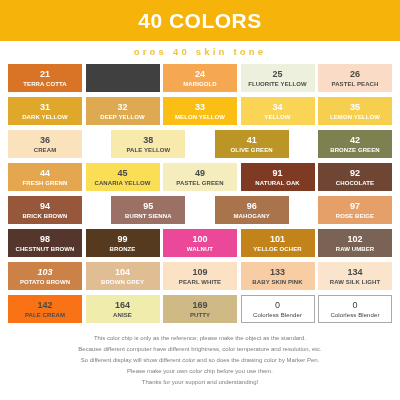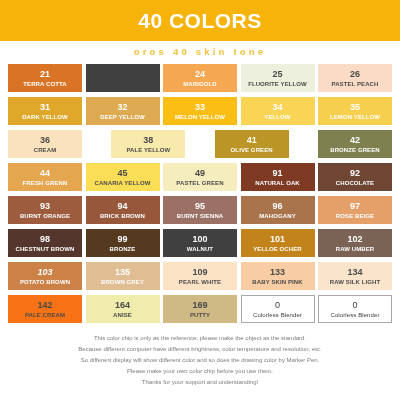--- a/index.html
+++ b/index.html
@@ -215,24 +215,20 @@
         <div class="swatch" style="background: rgb(127, 58, 36);">
           <div class="code" style="color: rgb(255, 255, 255);">91</div>
           <div class="name" style="color: rgb(255, 255, 255);">NATURAL OAK</div>
         </div>
         <div class="swatch" style="background: rgb(111, 70, 52);">
           <div class="code" style="color: rgb(255, 255, 255);">92</div>
           <div class="name" style="color: rgb(255, 255, 255);">CHOCOLATE</div>
         </div>
       </div>
       <div class="grid-row">
-        <div class="swatch" style="background: rgb(156, 92, 61);">
-          <div class="code" style="color: rgb(255, 255, 255);">93</div>
-          <div class="name" style="color: rgb(255, 255, 255);">BURNT ORANGE</div>
-        </div>
         <div class="swatch" style="background: rgb(150, 87, 58);">
           <div class="code" style="color: rgb(255, 255, 255);">94</div>
           <div class="name" style="color: rgb(255, 255, 255);">BRICK BROWN</div>
         </div>
         <div class="swatch" style="background: rgb(155, 113, 101);">
           <div class="code" style="color: rgb(255, 255, 255);">95</div>
           <div class="name" style="color: rgb(255, 255, 255);">BURNT SIENNA</div>
         </div>
         <div class="swatch" style="background: rgb(169, 116, 76);">
           <div class="code" style="color: rgb(255, 255, 255);">96</div>
@@ -245,40 +241,40 @@
       </div>
       <div class="grid-row">
         <div class="swatch" style="background: rgb(85, 54, 44);">
           <div class="code" style="color: rgb(255, 255, 255);">98</div>
           <div class="name" style="color: rgb(255, 255, 255);">CHESTNUT BROWN</div>
         </div>
         <div class="swatch" style="background: rgb(85, 58, 32);">
           <div class="code" style="color: rgb(255, 255, 255);">99</div>
           <div class="name" style="color: rgb(255, 255, 255);">BRONZE</div>
         </div>
-        <div class="swatch" style="background: #404040;">
+        <div class="swatch" style="background: #ec4899;">
           <div class="code" style="color: rgb(255, 255, 255);">100</div>
           <div class="name" style="color: rgb(255, 255, 255);">WALNUT</div>
         </div>
         <div class="swatch" style="background: rgb(194, 132, 26);">
           <div class="code" style="color: rgb(255, 255, 255);">101</div>
           <div class="name" style="color: rgb(255, 255, 255);">YELLOE OCHER</div>
         </div>
         <div class="swatch" style="background: rgb(122, 99, 84);">
           <div class="code" style="color: rgb(255, 255, 255);">102</div>
           <div class="name" style="color: rgb(255, 255, 255);">RAW UMBER</div>
         </div>
       </div>
       <div class="grid-row">
         <div class="swatch" style="background: rgb(204, 130, 71);">
           <div class="code" style="color: rgb(255, 255, 255); font-style: italic;">103</div>
           <div class="name" style="color: rgb(255, 255, 255);">POTATO BROWN</div>
         </div>
         <div class="swatch" style="background: rgb(224, 189, 146);">
-          <div class="code" style="color: rgb(255, 255, 255);">135</div>
+          <div class="code" style="color: rgb(255, 255, 255);">104</div>
           <div class="name" style="color: rgb(255, 255, 255);">BROWN GREY</div>
         </div>
         <div class="swatch" style="background: rgb(251, 226, 197);">
           <div class="code" style="color: rgb(74, 74, 74);">109</div>
           <div class="name" style="color: rgb(74, 74, 74);">PEARL WHITE</div>
         </div>
         <div class="swatch" style="background: rgb(248, 205, 163);">
           <div class="code" style="color: rgb(74, 74, 74);">133</div>
           <div class="name" style="color: rgb(74, 74, 74);">BABY SKIN PINK</div>
         </div>

